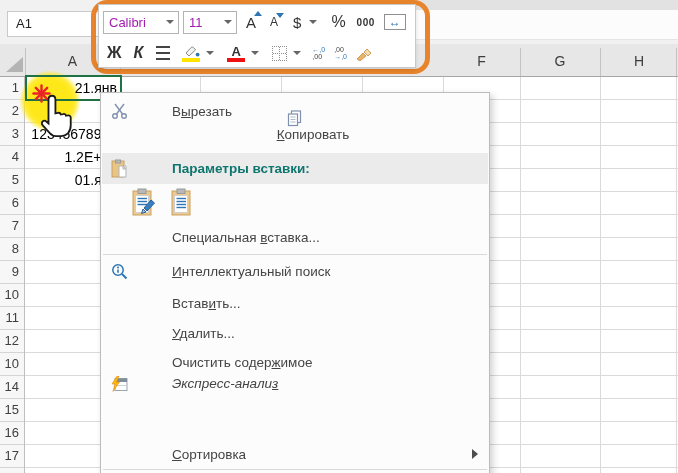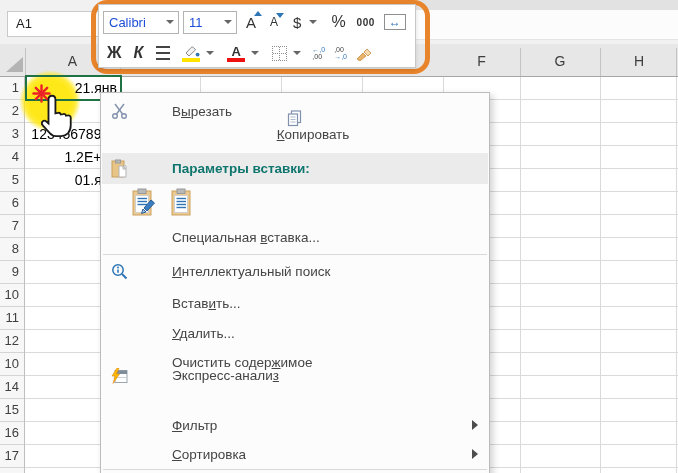--- a/index.html
+++ b/index.html
@@ -38,21 +38,21 @@
   .ycircle { left:19px; top:70px; width:62px; height:62px; border-radius:50%;
              background:radial-gradient(closest-side, #ffe819 68%, rgba(255,232,25,.85) 82%, rgba(255,232,25,0) 100%); }
   .selbox { left:25px; top:75px; width:97px; height:26px; border:2px solid #1f7244; }
 
   
   .ring { left:91px; top:0px; width:339px; height:74px; border:5px solid #e8842b; border-radius:16px; }
   .mtb { left:98px; top:4px; width:318px; height:64px; background:#fff; border:1px solid #c8c8c8;
          box-shadow:0 2px 4px rgba(0,0,0,.12); }
   .mtb-row { position:absolute; left:2px; right:2px; display:flex; align-items:center; }
   .combo { height:23px; border:1px solid #b3b3b3; background:#fff; display:flex; align-items:center;
-           font-size:13px; color:#1d4ed8; padding-left:5px; }
+           font-size:13px; color:#a21caf; padding-left:5px; }
   .dar { width:0; height:0; border-left:4px solid transparent; border-right:4px solid transparent; border-top:4px solid #666; }
   .tbtn { display:flex; align-items:center; justify-content:center; color:#333; cursor:default; }
   .bars span { display:block; width:14px; height:2px; background:#444; margin:2px 0; }
   .ubar { display:block; height:4px; width:18px; margin-top:0px; }
   .decnum { font-size:7px; line-height:7px; color:#444; text-align:left; }
   .decnum b { color:#2e75b6; font-weight:normal; }
 
   
   .menu { left:100px; top:92px; width:390px; height:390px; background:#fcfcfc;
           border:1px solid #bcbcbc; box-shadow:3px 3px 7px rgba(0,0,0,.18); }
@@ -323,37 +323,32 @@
     <div class="mi" style="top:254px;height:30px;">
       <span class="ic"></span>
       <span class="lbl"><span>Очистить содер</span><span class="u">ж</span><span>имое</span></span>
     </div>
 
     <div class="mi" style="top:226px;height:28px;">
       <span class="ic"></span>
       <span class="lbl"><span></span><span class="u">У</span><span>далить...</span></span>
     </div>
 
-    <div class="mi" style="top:267px;height:31px;">
+    <div class="mi" style="top:275px;height:31px;font-style:italic;">
       <span class="ic">
         <svg width="18" height="16" viewBox="0 0 18 16">
           <rect x="5" y="2.5" width="12" height="12" fill="#fff" stroke="#9aa5ad"></rect>
           <rect x="5" y="2.5" width="12" height="3.5" fill="#7f8c99"></rect>
           <line x1="5" y1="9.5" x2="17" y2="9.5" stroke="#c9d0d6"></line>
           <polygon points="7,0 2,8 5,8 3,15.5 9.5,6 6.5,6 9,0" fill="#ffb900" stroke="#e08b1e" stroke-width=".6"></polygon>
         </svg>
       </span>
       <span class="lbl"><span>Экспресс-анали</span><span class="u">з</span><span></span></span>
     </div>
 
-    <div class="mi" style="top:318px;height:28px;">
-      <span class="ic"></span>
-      <span class="lbl"><span></span><span class="u">Ф</span><span>ильтр</span></span>
-      <span class="subarrow"></span>
-    </div>
 
     <div class="mi" style="top:347px;height:28px;">
       <span class="ic"></span>
       <span class="lbl"><span></span><span class="u">С</span><span>ортировка</span></span>
       <span class="subarrow"></span>
     </div>
 
     <div class="msep" style="top:376px;"></div>
   </div>
 

